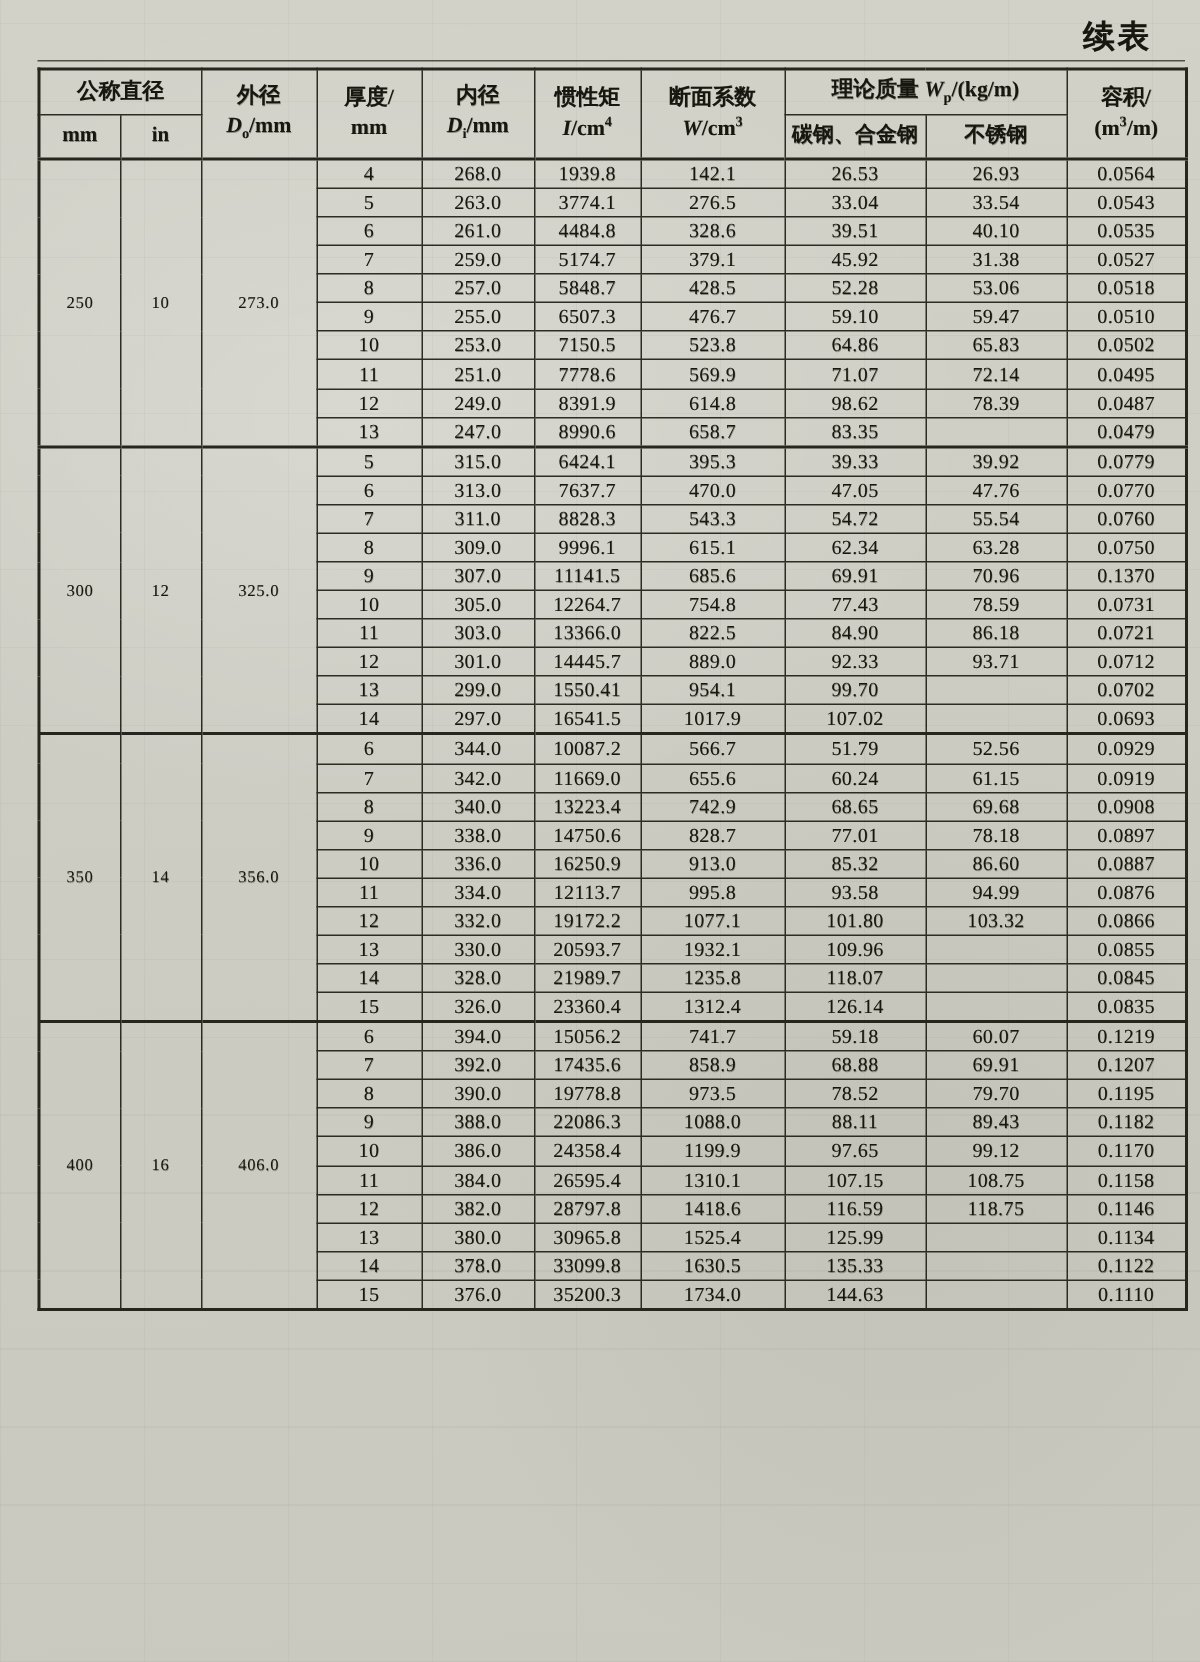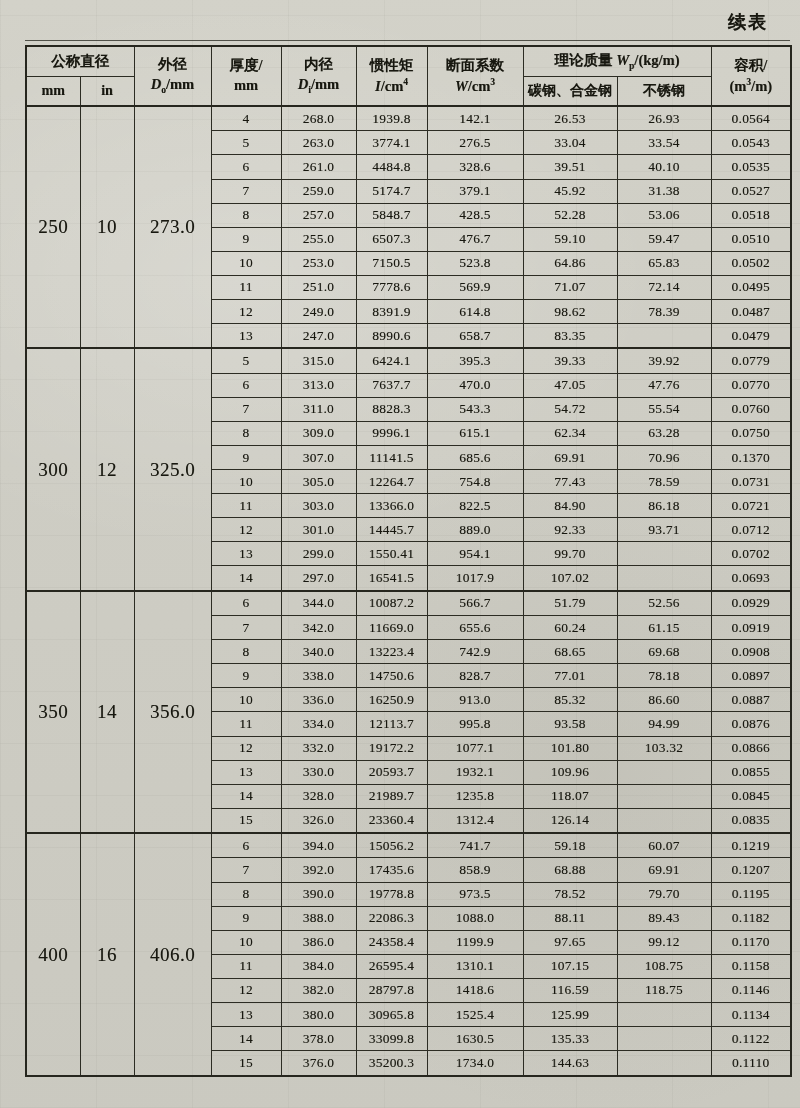--- a/index.html
+++ b/index.html
@@ -27,31 +27,31 @@
     inset: 0;
     background:
       repeating-linear-gradient(90deg, rgba(90,90,80,0.05) 0 1px, rgba(0,0,0,0) 1px 96px),
       repeating-linear-gradient(0deg, rgba(90,90,80,0.05) 0 1px, rgba(0,0,0,0) 1px 52px);
     pointer-events: none;
   }
   .continued-label {
     position: absolute;
     top: 10px;
     right: 32px;
-    font-size: 18px;
+    font-size: 21px;
     letter-spacing: 2px;
     font-weight: 600;
     text-shadow: 0.3px 0.3px 0 rgba(20,20,10,0.45);
   }
   .tbl {
     position: absolute;
     left: 25px;
     top: 45px;
     width: 765px;
-    height: 1032px;
+    height: 829px;
     table-layout: fixed;
     border-collapse: collapse;
     border: 2.5px solid #26261e;
     text-shadow: 0.35px 0.35px 0 rgba(25,25,15,0.40);
   }
   
   .tbl-toprule {
     position: absolute;
     left: 25px;
     top: 40px;
@@ -76,21 +76,21 @@
   .tbl thead tr.h2 th { border-bottom: 2px solid #26261e; font-size: 14px; }
   .tbl thead .l1, .tbl thead .l2 { display: block; line-height: 1.35; }
   .sym { font-style: italic; font-weight: 600; }
   .tbl sub, .tbl sup { font-size: 9.5px; font-weight: 600; }
   .tbl tbody td {
     font-size: 13.3px;
     font-weight: 500;
     letter-spacing: 0.3px;
   }
   .tbl tbody td.merge {
-    font-size: 19px;
+    font-size: 11px;
     letter-spacing: 0.5px;
   }
   .tbl tbody tr.block-start td { border-top: 2.2px solid #26261e; }
 </style>
 </head>
 <body>
 
 <div class="page">
   <div class="continued-label">续表</div>
   <div class="tbl-toprule"></div>

